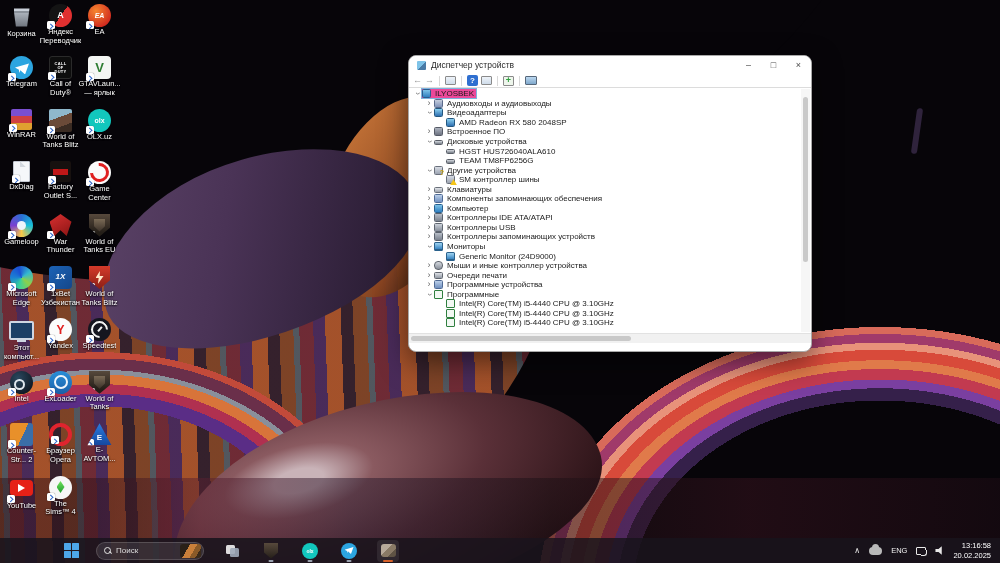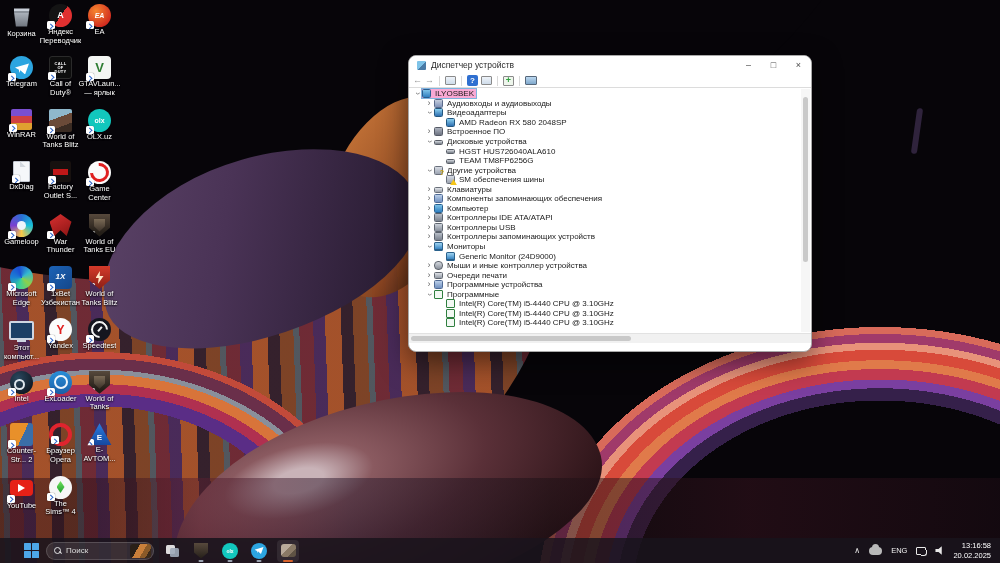--- a/index.html
+++ b/index.html
@@ -156,21 +156,21 @@
   .content { position:relative; height:245px; background:#fff; overflow:hidden; }
   .tree { position:absolute; left:0; top:1px; right:10px; }
   .trow { display:flex; align-items:center; height:9.55px; white-space:nowrap; }
   .trow[data-level="0"] { padding-left:3px; } .trow[data-level="1"] { padding-left:15px; }
   .trow[data-level="2"] { padding-left:27px; }
   .chev { width:10px; flex:none; color:#666; font-size:9px; line-height:1; text-align:center; }
   .chev::before { content:"›"; display:inline-block; }
   .trow[data-state="expanded"] .chev::before { transform:rotate(90deg); }
   .trow[data-state="leaf"] .chev { visibility:hidden; }
   .node { display:flex; align-items:center; padding:0 2px 0 0; }
-  .trow[data-selected="true"] .node { background:#f9a8d4; outline:1px solid #7fb2de; }
+  .trow[data-selected="true"] .node { background:#ec4899; outline:1px solid #7fb2de; }
   .ti { width:9px; height:9px; border-radius:1.5px; margin-right:4px; flex:none; position:relative; }
   .tlabel { font-size:8px; color:#1a1a1a; }
   .ti[data-icon="computer"], .ti[data-icon="computer-cat"] { background:linear-gradient(#7ec3e8,#2f7fc0); border:1px solid #265f8f; }
   .ti[data-icon="audio"], .ti[data-icon="sound"] { background:linear-gradient(#c6cedd,#7f92b8); border:1px solid #5a6a8a; }
   .ti[data-icon="display-adapter"] { background:linear-gradient(#8ad0f0,#2f6fb0); border:1px solid #24577f; }
   .ti[data-icon="firmware"] { background:linear-gradient(#aeb4c0,#6c7280); border:1px solid #555a66; }
   .ti[data-icon="disk"] { height:5px; margin-top:1px; background:linear-gradient(#d5d9df,#767d87); border:1px solid #5a5f68; }
   .ti[data-icon="unknown"] { background:linear-gradient(#d8dce4,#9aa2b0); border:1px solid #6a707c; }
   .ti[data-icon="unknown"]::after { content:"?"; position:absolute; right:-2px; bottom:-2px;
     font-size:7px; font-weight:bold; color:#caa000; }
@@ -187,21 +187,21 @@
   .ti[data-icon="cpu"] { background:#f2f8f3; border:1.5px solid #2f7f3f; border-radius:1px; }
 
   .vscroll { position:absolute; right:1px; top:1px; width:9px; height:243px; background:#f6f6f6; }
   .vthumb { position:absolute; left:2px; top:8px; width:5px; height:165px; background:#c9c9c9; border-radius:3px; }
   .hscroll { position:relative; height:10px; background:#f1f1f1; border-top:1px solid #e2e2e2; }
   .hthumb { position:absolute; left:2px; top:2px; width:220px; height:5px; background:#c9c9c9; border-radius:3px; }
 
   
   .taskbar { position:absolute; left:0; bottom:0; width:1000px; height:25px;
     background:rgba(26,20,28,.92); display:flex; align-items:center; }
-  .tb-left { display:flex; align-items:center; gap:7px; padding-left:24px; }
+  .tb-left { display:flex; align-items:center; gap:17px; padding-left:24px;margin-left:40px; }
   .start-btn { width:15px; height:15px; display:grid; grid-template-columns:7px 7px; gap:1px; }
   .start-btn span { width:7px; height:7px; background:#4da6e8; border-radius:.5px; }
   .search-pill { width:108px; height:18px; border-radius:9px; background:rgba(255,255,255,.10);
     border:1px solid rgba(255,255,255,.16); display:flex; align-items:center; padding:0 2px 0 7px; gap:5px; }
   .mag { width:7px; height:7px; position:relative; flex:none; }
   .mag::before { content:""; position:absolute; left:0; top:0; width:5px; height:5px;
     border:1.2px solid #e4e4e4; border-radius:50%; }
   .mag::after { content:""; position:absolute; left:5px; top:5px; width:3px; height:1.2px;
     background:#e4e4e4; transform:rotate(45deg); }
   .search-text { font-size:8px; color:#dcdcdc; flex:1; }
@@ -575,21 +575,21 @@
             <span class="chev"></span>
             <span class="node">
               <span class="ti" data-icon="unknown"></span>
               <span class="tlabel">Другие устройства</span>
             </span>
           </div>
           <div class="trow" data-level="2" data-state="leaf">
             <span class="chev"></span>
             <span class="node">
               <span class="ti" data-icon="warning"></span>
-              <span class="tlabel">SM обеспечения шины</span>
+              <span class="tlabel">SM контроллер шины</span>
             </span>
           </div>
           <div class="trow" data-level="1" data-state="collapsed">
             <span class="chev"></span>
             <span class="node">
               <span class="ti" data-icon="keyboard"></span>
               <span class="tlabel">Клавиатуры</span>
             </span>
           </div>
           <div class="trow" data-level="1" data-state="collapsed">

